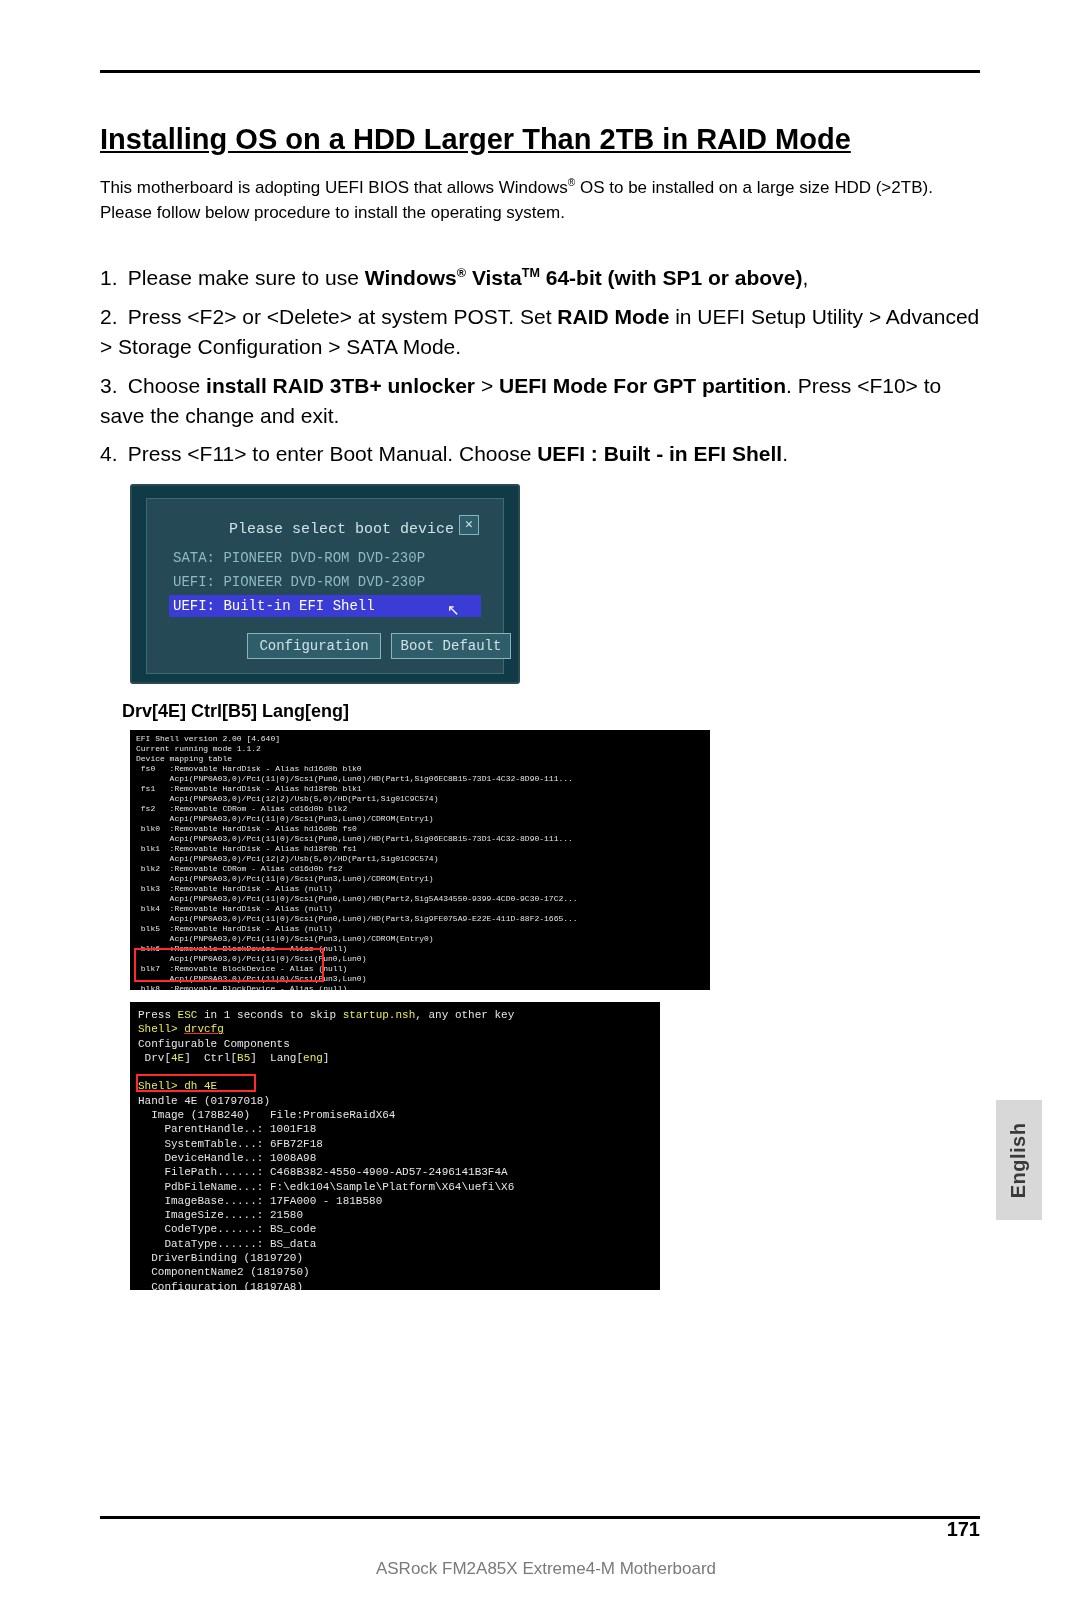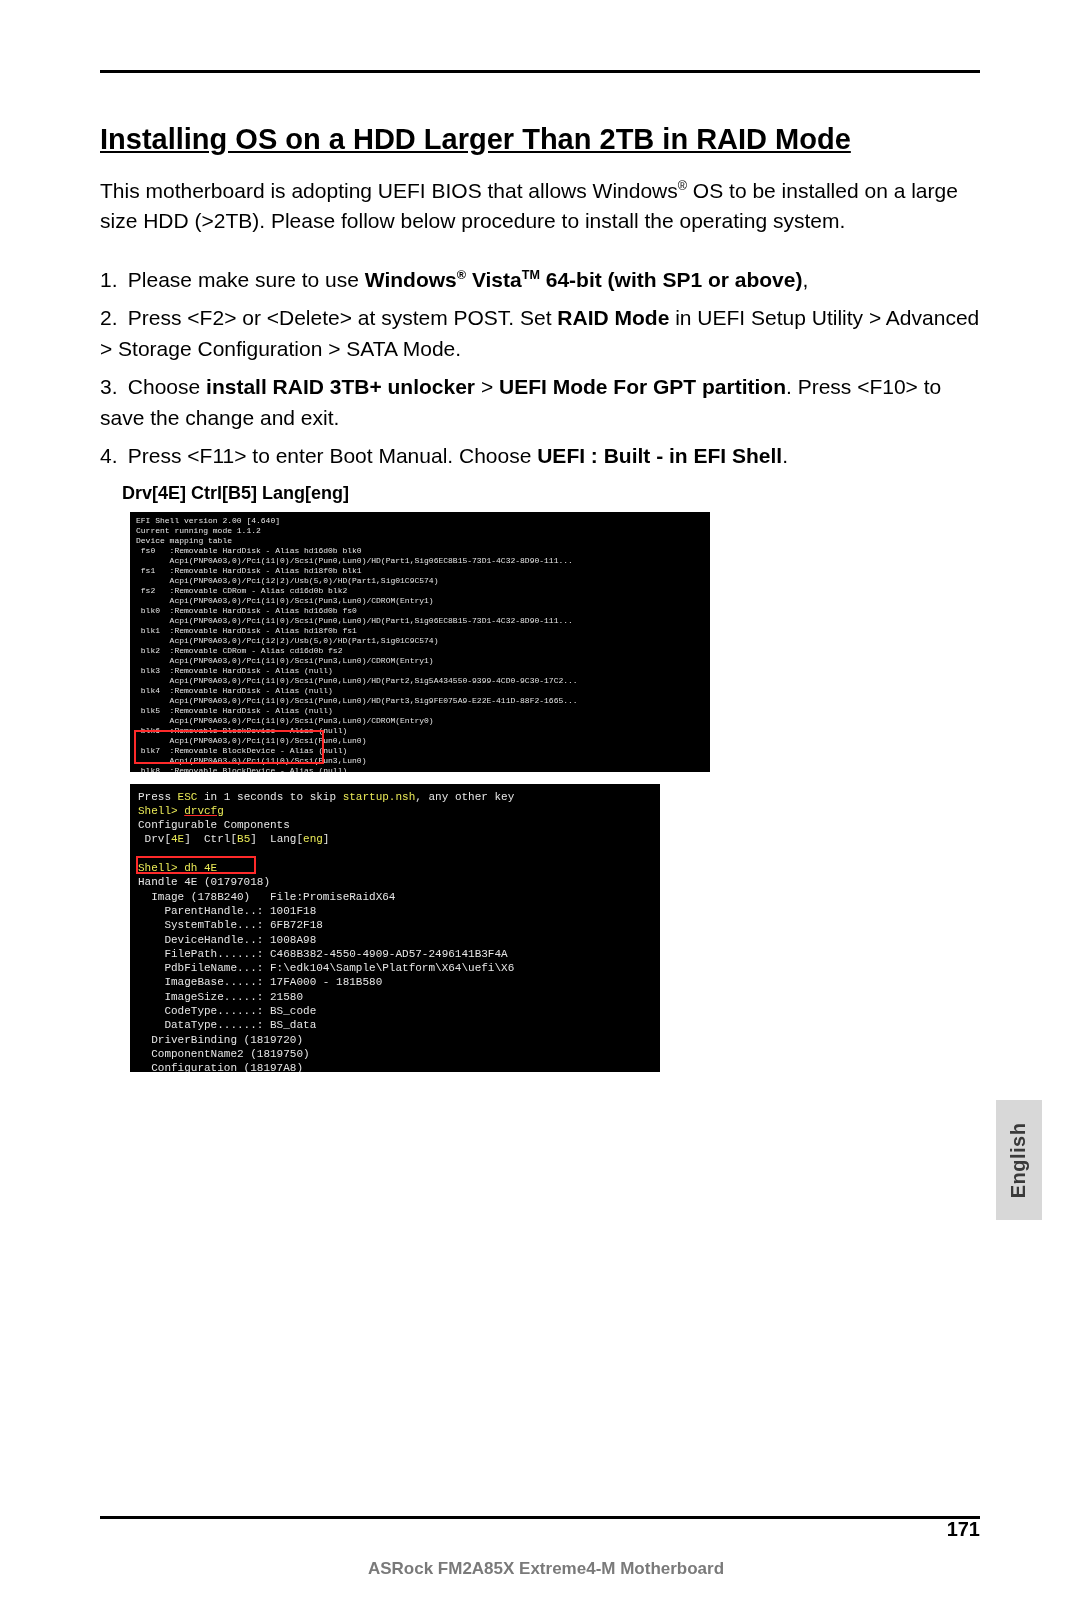--- a/index.html
+++ b/index.html
@@ -1,21 +1,21 @@
 <!DOCTYPE html>
 <html><head>
 <meta charset="utf-8">
 <style>
   * { margin:0; padding:0; box-sizing:border-box; }
   html, body { width:1080px; height:1619px; background:#fff; font-family:Arial, Helvetica, sans-serif; color:#000; }
   .page { position:relative; width:1080px; height:1619px; padding:70px 100px 52px 100px; }
   .hr-top { border-top:3px solid #000; margin-bottom:50px; }
   .hr-bot { border-top:3px solid #000; margin-top:20px; }
   .title { font-size:29px; font-weight:bold; text-decoration:underline; margin-bottom:20px; }
-  .intro { font-size:21px; line-height:1.45; margin-bottom:28px; }
+  .intro { font-size:17px; line-height:1.45; margin-bottom:38px; }
   .steps { font-size:21px; line-height:1.45; }
   .step  { margin-bottom:8px; }
   .step .num { display:inline-block; width:22px; }
   .step .body{ display:inline; }
   .step .cont{ display:block; padding-left:22px; }
   b { font-weight:bold; }
   .ss1 { width:390px; height:200px; margin:14px 0 14px 30px; background:#0f3a46; border:2px solid #2a4a53; position:relative; border-radius:3px; }
   .ss1 .panel { position:absolute; left:14px; top:12px; right:14px; height:176px; background:#254a55; border:1px solid #3c6a77; }
   .ss1 .hdr { position:absolute; left:82px; top:20px; color:#cfe3e7; font-family:"Courier New",monospace; font-size:15px; }
   .ss1 .xbox{ position:absolute; right:24px; top:16px; width:20px; height:20px; background:#2f5d6a; border:1px solid #88b4bf; color:#cfe3e7; text-align:center; font-size:13px; line-height:18px; font-family:"Courier New",monospace; }
@@ -28,21 +28,21 @@
   .ss1 .b1 { left:100px; width:134px; }
   .ss1 .b2 { left:244px; width:120px; }
   .ss2 { width:580px; height:260px; margin:6px 0 12px 30px; background:#000; position:relative; overflow:hidden; }
   .ss2 pre { color:#e6e6e6; font-family:"Courier New",monospace; font-size:8px; line-height:1.25; padding:4px 6px; white-space:pre; }
   .ss2 .redbox1 { position:absolute; left:4px; top:218px; width:190px; height:34px; border:2px solid #ff2a2a; }
   .ss3 { width:530px; height:288px; margin:10px 0 0 30px; background:#000; position:relative; overflow:hidden; }
   .ss3 pre { color:#e6e6e6; font-family:"Courier New",monospace; font-size:11px; line-height:1.3; padding:6px 8px; white-space:pre; }
   .ss3 .ylw { color:#eaea57; }
   .ss3 .redbox { position:absolute; left:6px; top:72px; width:120px; height:18px; border:2px solid #ff2a2a; }
   .ss3 .underline-red { text-decoration:underline; text-decoration-color:#ff2a2a; }
-  .footer { position:absolute; bottom:40px; left:100px; right:88px; text-align:center; font-size:17px; color:#7a7a7a; font-weight:bold; }
+  .footer { position:absolute; bottom:40px; left:100px; right:88px; text-align:center; font-size:17px; color:#7a7a7a; font-weight:normal; }
   .pgnum { position:absolute; right:100px; bottom:78px; font-size:20px; font-weight:bold;margin-left:19px; }
   .lang-tab { position:absolute; right:38px; top:1100px; width:46px; height:120px; background:#d8d8d8; display:flex; align-items:center; justify-content:center; }
   .lang-tab span { transform:rotate(-90deg); font-size:20px; font-weight:bold; color:#3a3a3a; letter-spacing:0.5px; }
   .drvline { font-weight:bold; font-size:18px; padding-left:22px; margin-bottom:4px; }
   sup { font-size:0.6em; }
 </style>
 </head>
 <body>
 
 <div class="page">
@@ -73,20 +73,32 @@
         <span>Choose </span><b>install RAID 3TB+ unlocker</b><span> &gt; </span><b>UEFI Mode For GPT partition</b><span>. Press &lt;F10&gt; to save the change and exit.</span>
       </span>
     </div>
 
     <div class="step">
       <span class="num">4.</span><span class="body">
         <span>Press &lt;F11&gt; to enter Boot Manual. Choose </span><b>UEFI : Built - in EFI Shell</b><span>.</span>
       </span>
     </div>
 
+    <div class="ss1">
+      <div class="panel">
+        <div class="hdr">Please select boot device</div>
+        <div class="xbox">✕</div>
+        <div class="line l1">SATA: PIONEER DVD-ROM DVD-230P</div>
+        <div class="line l2">UEFI: PIONEER DVD-ROM DVD-230P</div>
+        <div class="line l3">UEFI: Built-in EFI Shell</div>
+        <div class="cursor">↖</div>
+        <div class="btn b1">Configuration</div>
+        <div class="btn b2">Boot Default</div>
+      </div>
+    </div>
 
     <div class="drvline">Drv[4E]   Ctrl[B5]   Lang[eng]</div>
 
     <div class="ss2">
       <pre>EFI Shell version 2.00 [4.640]
 Current running mode 1.1.2
 Device mapping table
  fs0   :Removable HardDisk - Alias hd16d0b blk0
        Acpi(PNP0A03,0)/Pci(11|0)/Scsi(Pun0,Lun0)/HD(Part1,Sig06EC8B15-73D1-4C32-8D90-111...
  fs1   :Removable HardDisk - Alias hd18f0b blk1

